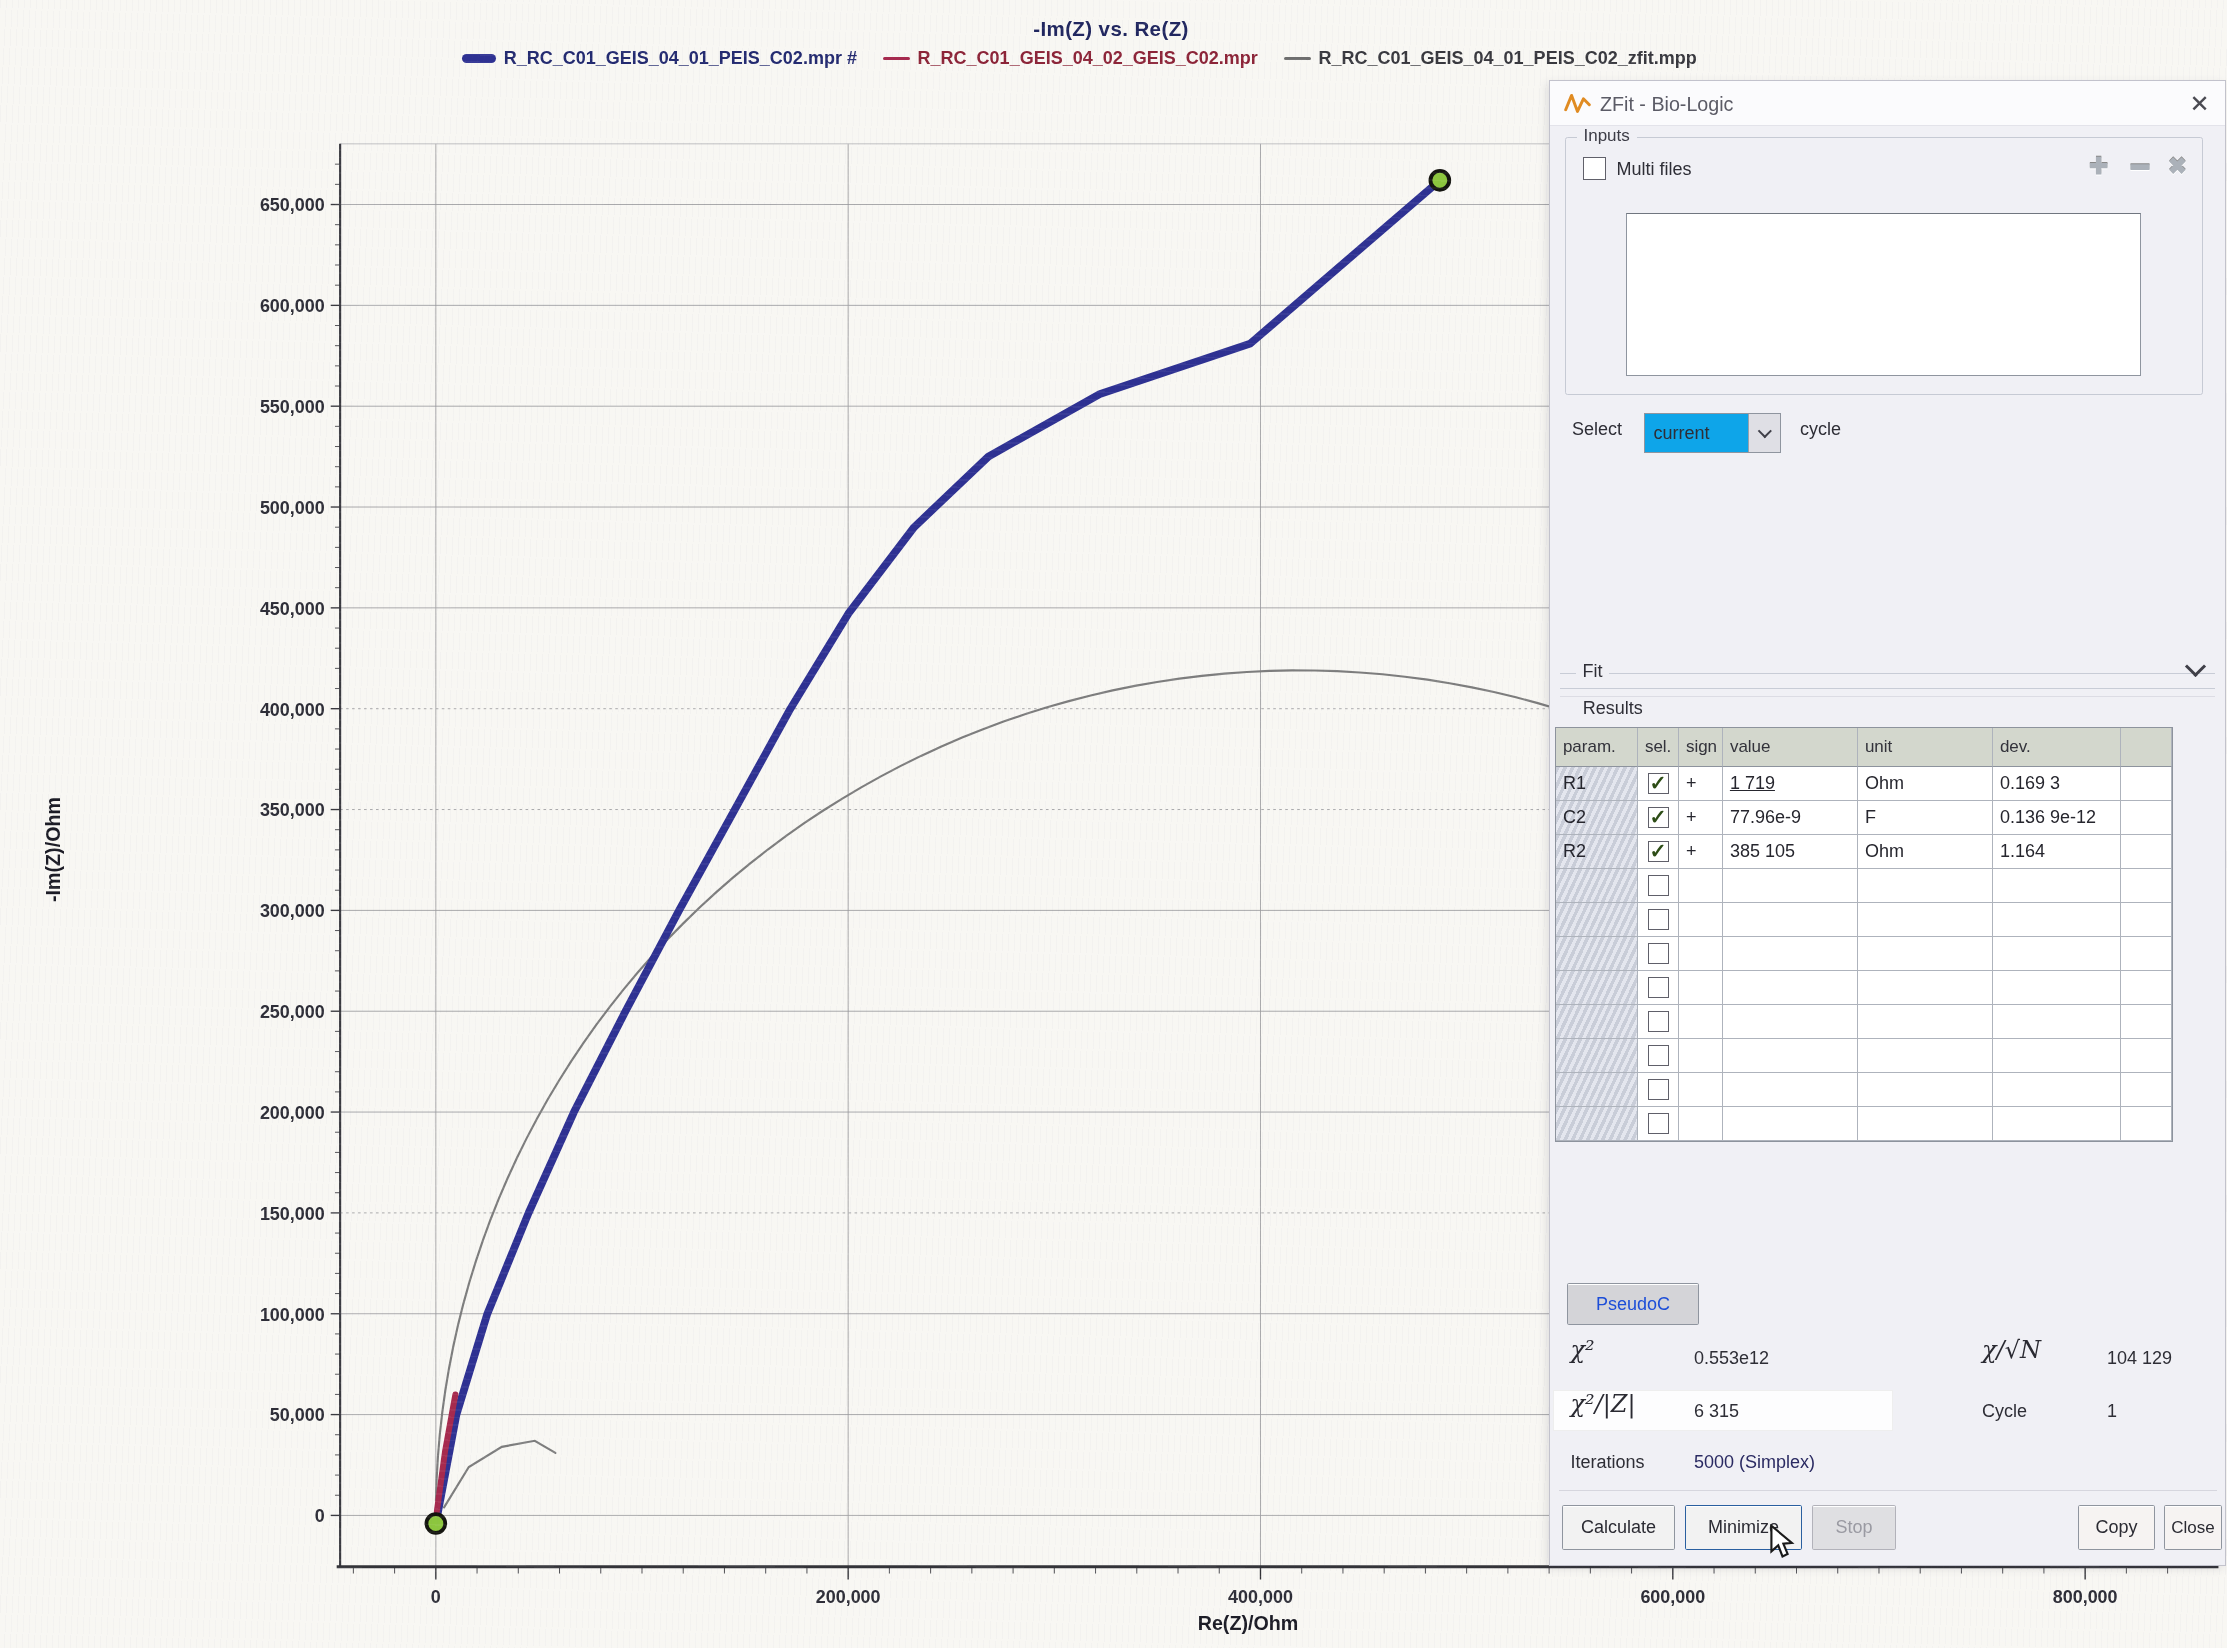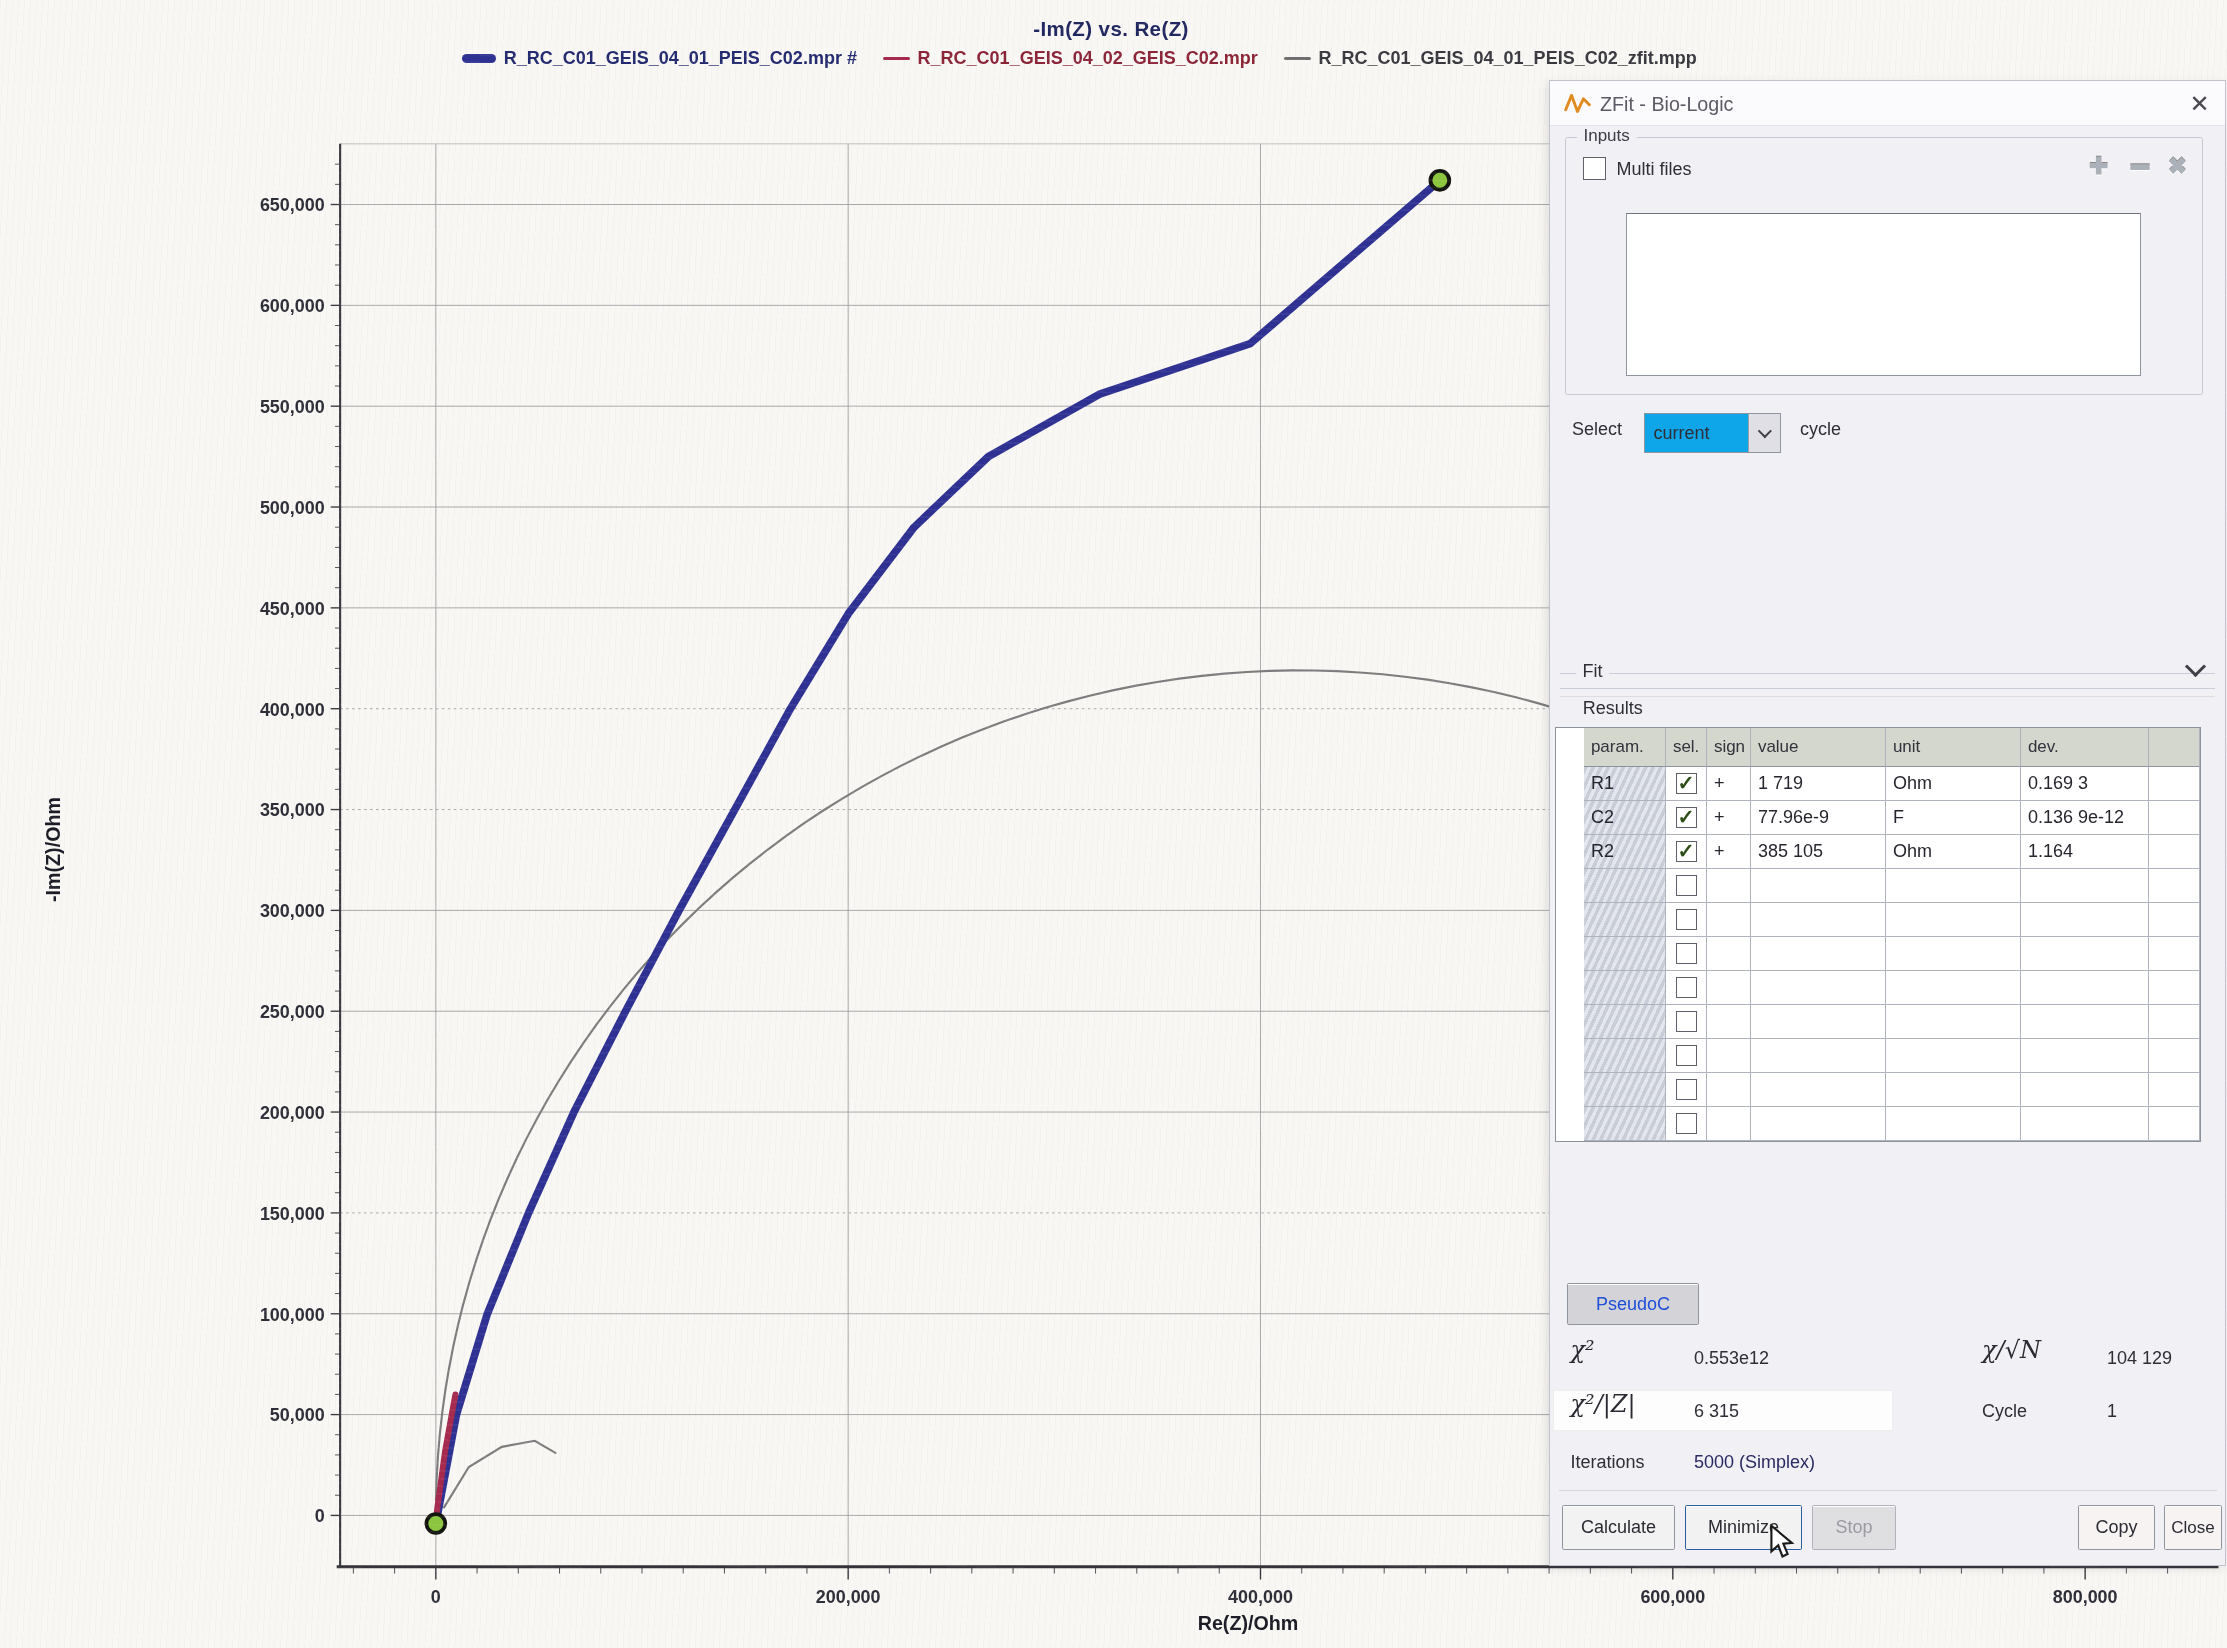--- a/index.html
+++ b/index.html
@@ -40,21 +40,21 @@
   .chev{width:12px;height:12px;border-right:3.4px solid #3f3f48;border-bottom:3.4px solid #3f3f48;transform:rotate(45deg);display:inline-block;}
   .btn{background:#f2f2f2;border:0.9px solid #8f959f;border-radius:1.7px;display:flex;align-items:center;justify-content:center;
        font-size:18px;color:#2b2b33;cursor:pointer;box-shadow:inset 0 0.9px 0 #fff;}
   .btn.focus{border:1.7px solid #2a5fa0;}
   .btn.disabled{background:#dfdfe2;color:#9a9aa2;border-color:#b2b2ba;}
   .btn.warm{background:#f6f3f2;}
   .btn.gray{background:#d4d4d8;color:#1d4ed8;text-align:center;}
 
   
   #results-table{left:5.1px;top:646px;border:0.9px solid #8d939d;background:#fff;}
-  .trow{display:flex;margin-left:28px;}
+  .trow{display:flex;}
   .tcell{border-right:0.9px solid #aeb3bc;border-bottom:0.9px solid #aeb3bc;box-sizing:border-box;
          display:flex;align-items:center;padding:0 6.8px;font-size:18px;color:#26262e;background:#fff;overflow:hidden;}
   .thead .tcell{background:#d3d7cd;border-bottom:0.9px solid #8d939d;font-size:17px;color:#33333b;}
   .tcell.hatch{background:repeating-linear-gradient(115deg,#c9cdd8 0 3.4px,#e4e6ee 3.4px 6.8px);}
   .tcell.center{justify-content:center;padding:0;}
   .tcell .cb{width:19px;height:19px;border-width:1.7px;}
 
   #stats .slabel{font-size:18px;color:#2e2e36;}
   .chi{font-family:"DejaVu Serif",serif;font-style:italic;font-size:24px;color:#2a2a32;}
   #chi-z-field{background:#fdfdfe;border:0.9px solid #eee;}
@@ -300,21 +300,21 @@
           <div class="tcell" style="width: 135px; height: 39px;">unit</div>
           <div class="tcell" style="width: 128px; height: 39px;">dev.</div>
           <div class="tcell" style="width: 51px; height: 39px;"></div>
         </div>
         <div class="trow">
           <div class="tcell hatch" style="width: 82px; height: 34px;">R1</div>
           <div class="tcell center" style="width: 41px; height: 34px;">
             <span class="cb on">✓</span>
           </div>
           <div class="tcell" style="width: 44px; height: 34px;">+</div>
-          <div class="tcell" style="width: 135px; height: 34px;">1 719</div>
+          <div class="tcell" style="width: 135px; height: 34px; text-decoration: underline;">1 719</div>
           <div class="tcell" style="width: 135px; height: 34px;">Ohm</div>
           <div class="tcell" style="width: 128px; height: 34px;">0.169 3</div>
           <div class="tcell" style="width: 51px; height: 34px;"></div>
         </div>
         <div class="trow">
           <div class="tcell hatch" style="width: 82px; height: 34px;">C2</div>
           <div class="tcell center" style="width: 41px; height: 34px;">
             <span class="cb on">✓</span>
           </div>
           <div class="tcell" style="width: 44px; height: 34px;">+</div>

